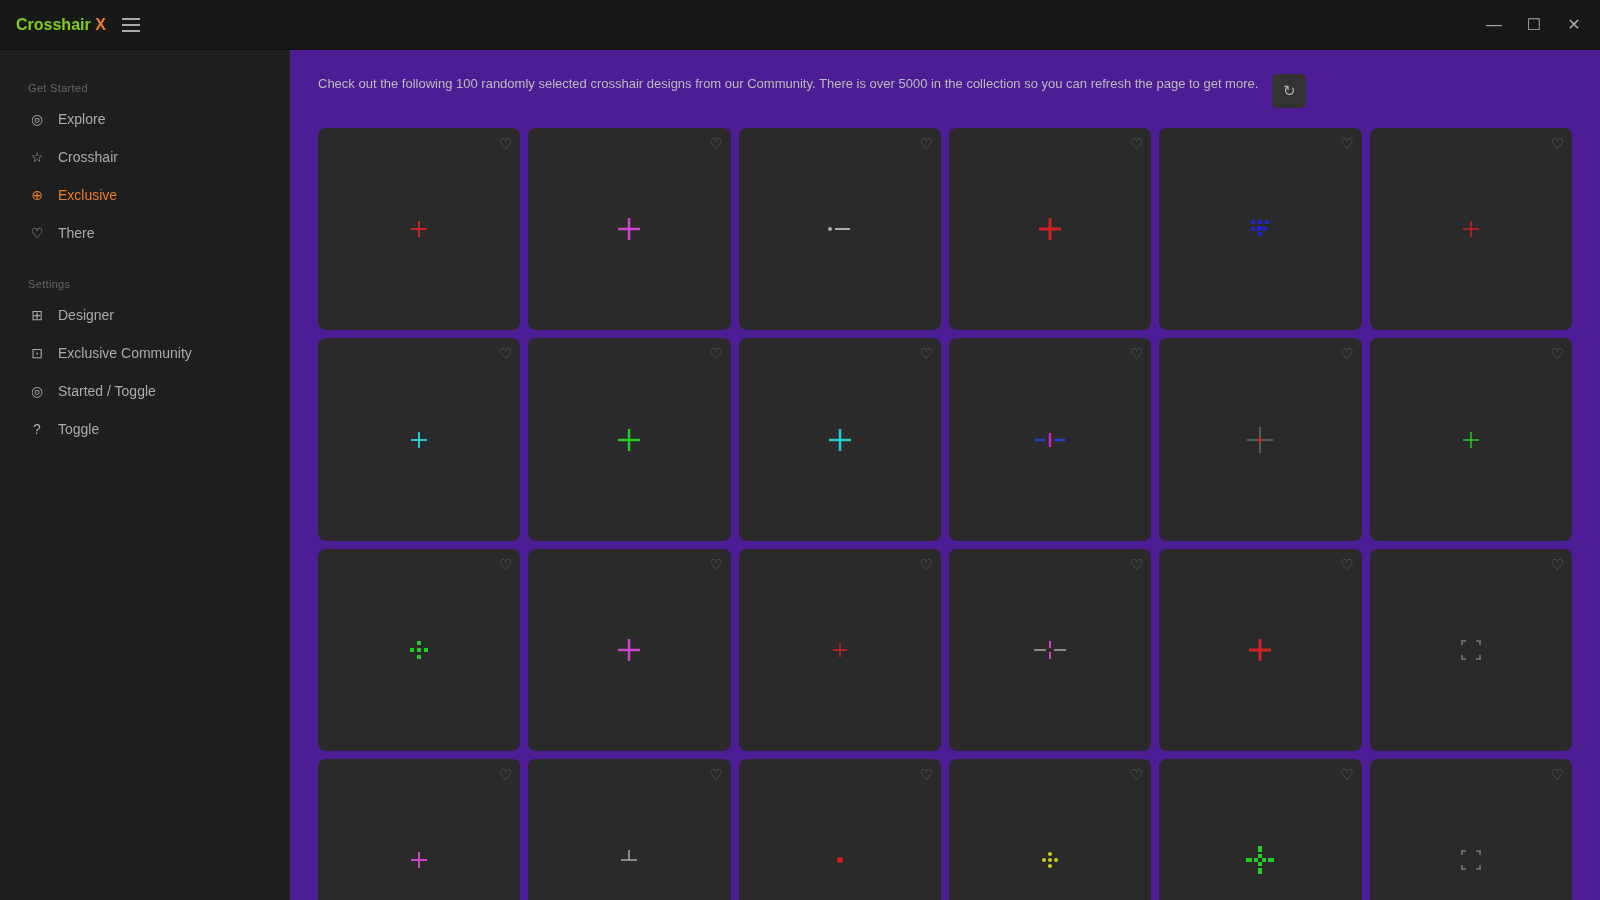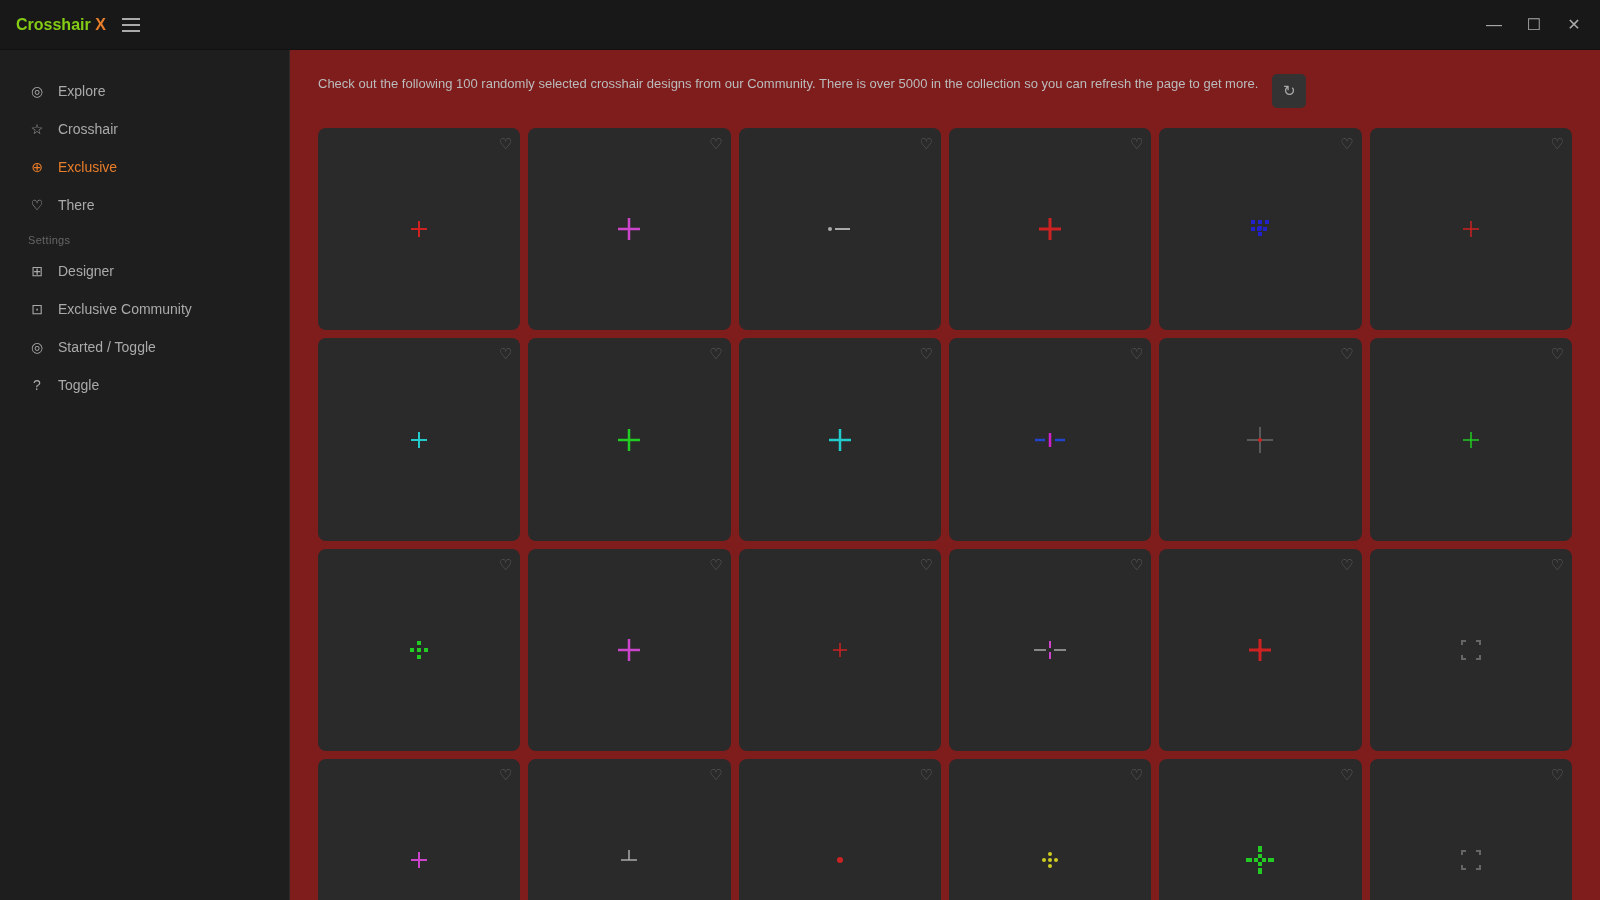--- a/index.html
+++ b/index.html
@@ -112,21 +112,21 @@
       justify-content: center;
       font-size: 14px;
       flex-shrink: 0;
     }
 
     
     .content {
       flex: 1;
       overflow-y: auto;
       padding: 24px 28px;
-      background: #7f1d1d;
+      background: #4c1d95;
     }
     .content-description {
       font-size: 13px;
       color: #bbb;
       line-height: 1.6;
       margin-bottom: 20px;
       display: flex;
       align-items: flex-start;
       gap: 10px;
       flex-wrap: wrap;
@@ -205,39 +205,40 @@
   <div class="titlebar-controls">
     <button>—</button>
     <button>☐</button>
     <button>✕</button>
   </div>
 </div>
 
 <div class="main-layout">
 
   <nav class="sidebar">
+    <div class="sidebar-section-label">Get Started</div>
 
     <div class="sidebar-item">
       <span class="icon">◎</span>
       <span>Explore</span>
     </div>
     <div class="sidebar-item">
       <span class="icon">☆</span>
       <span>Crosshair</span>
     </div>
     <div class="sidebar-item active">
       <span class="icon" style="color:#e87d2a;">⊕</span>
       <span>Exclusive</span>
     </div>
     <div class="sidebar-item">
       <span class="icon">♡</span>
       <span>There</span>
     </div>
 
-    <div class="sidebar-section-label" style="">Settings</div>
+    <div class="sidebar-section-label" style="margin-top:16px;">Settings</div>
 
     <div class="sidebar-item">
       <span class="icon">⊞</span>
       <span>Designer</span>
     </div>
     <div class="sidebar-item">
       <span class="icon">⊡</span>
       <span>Exclusive Community</span>
     </div>
     <div class="sidebar-item">

